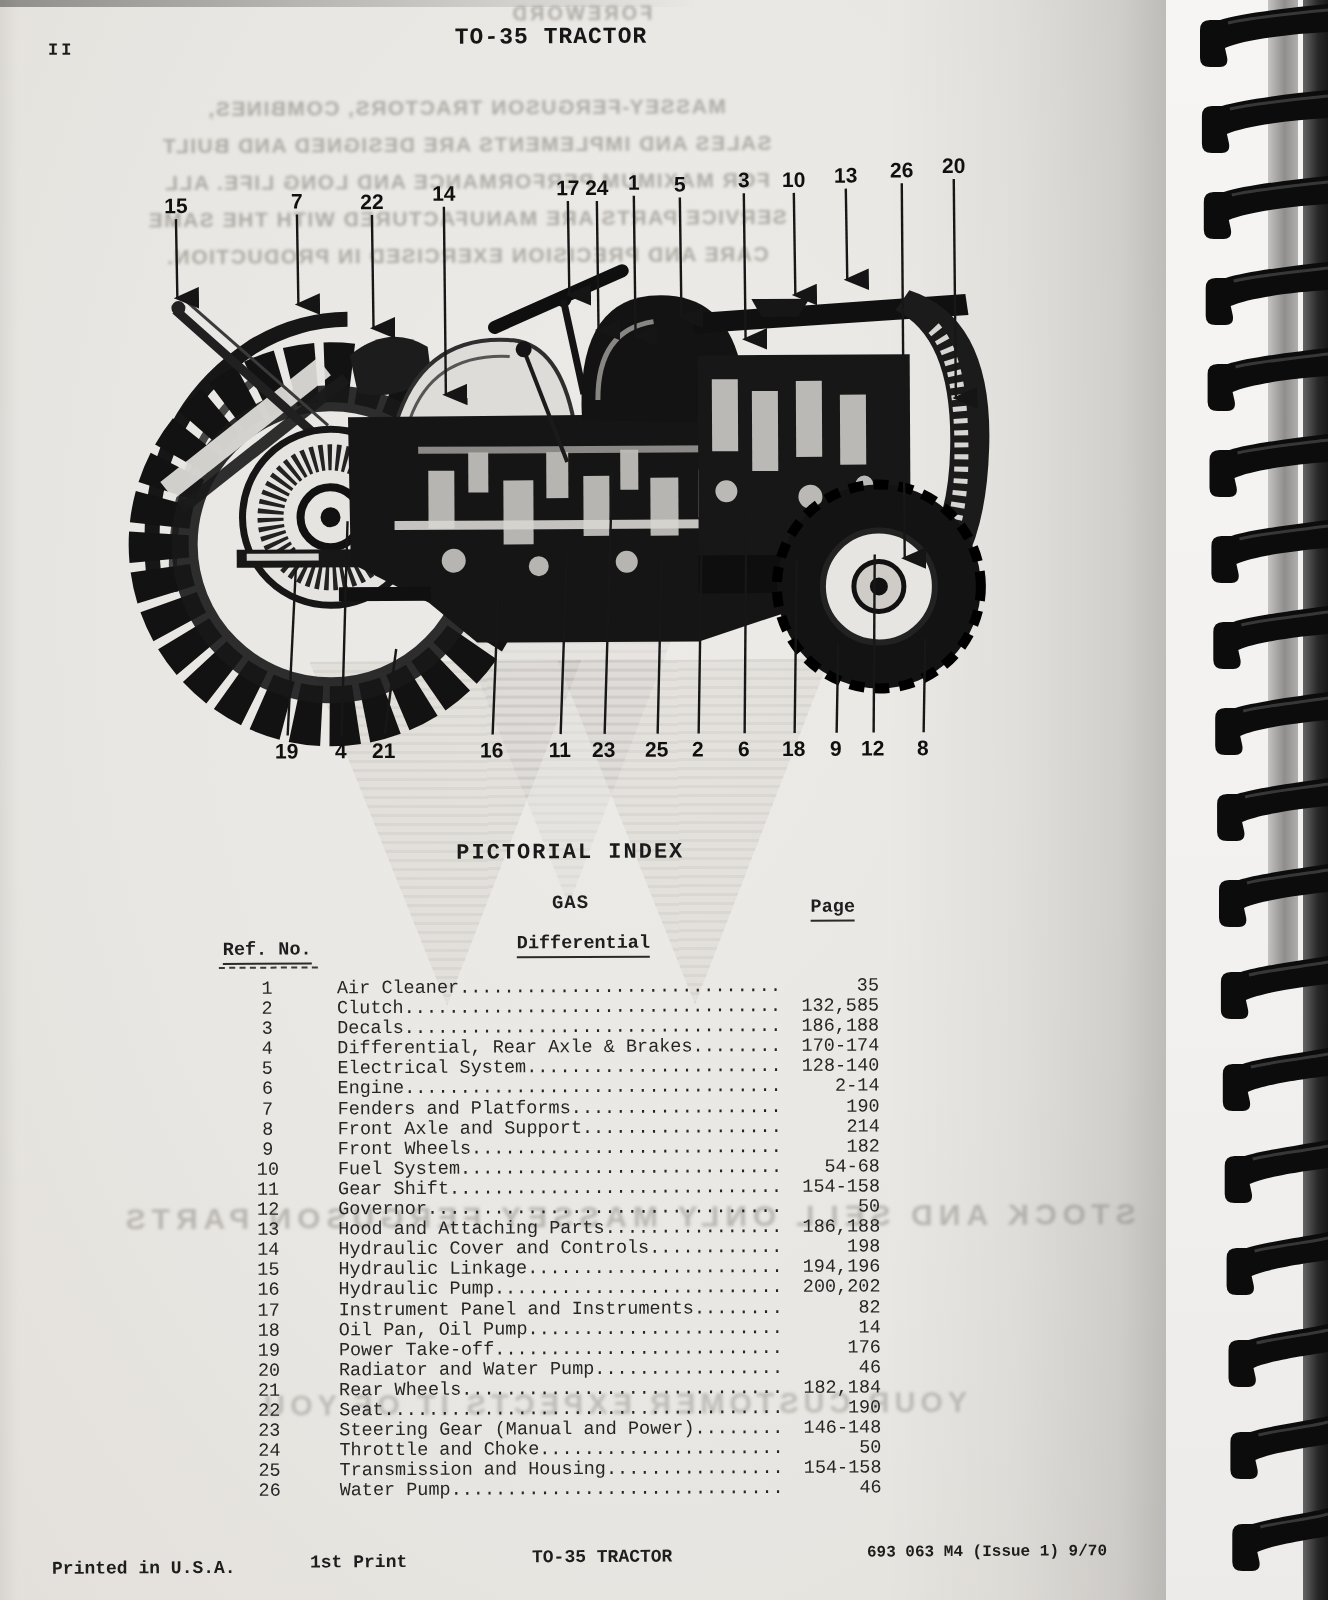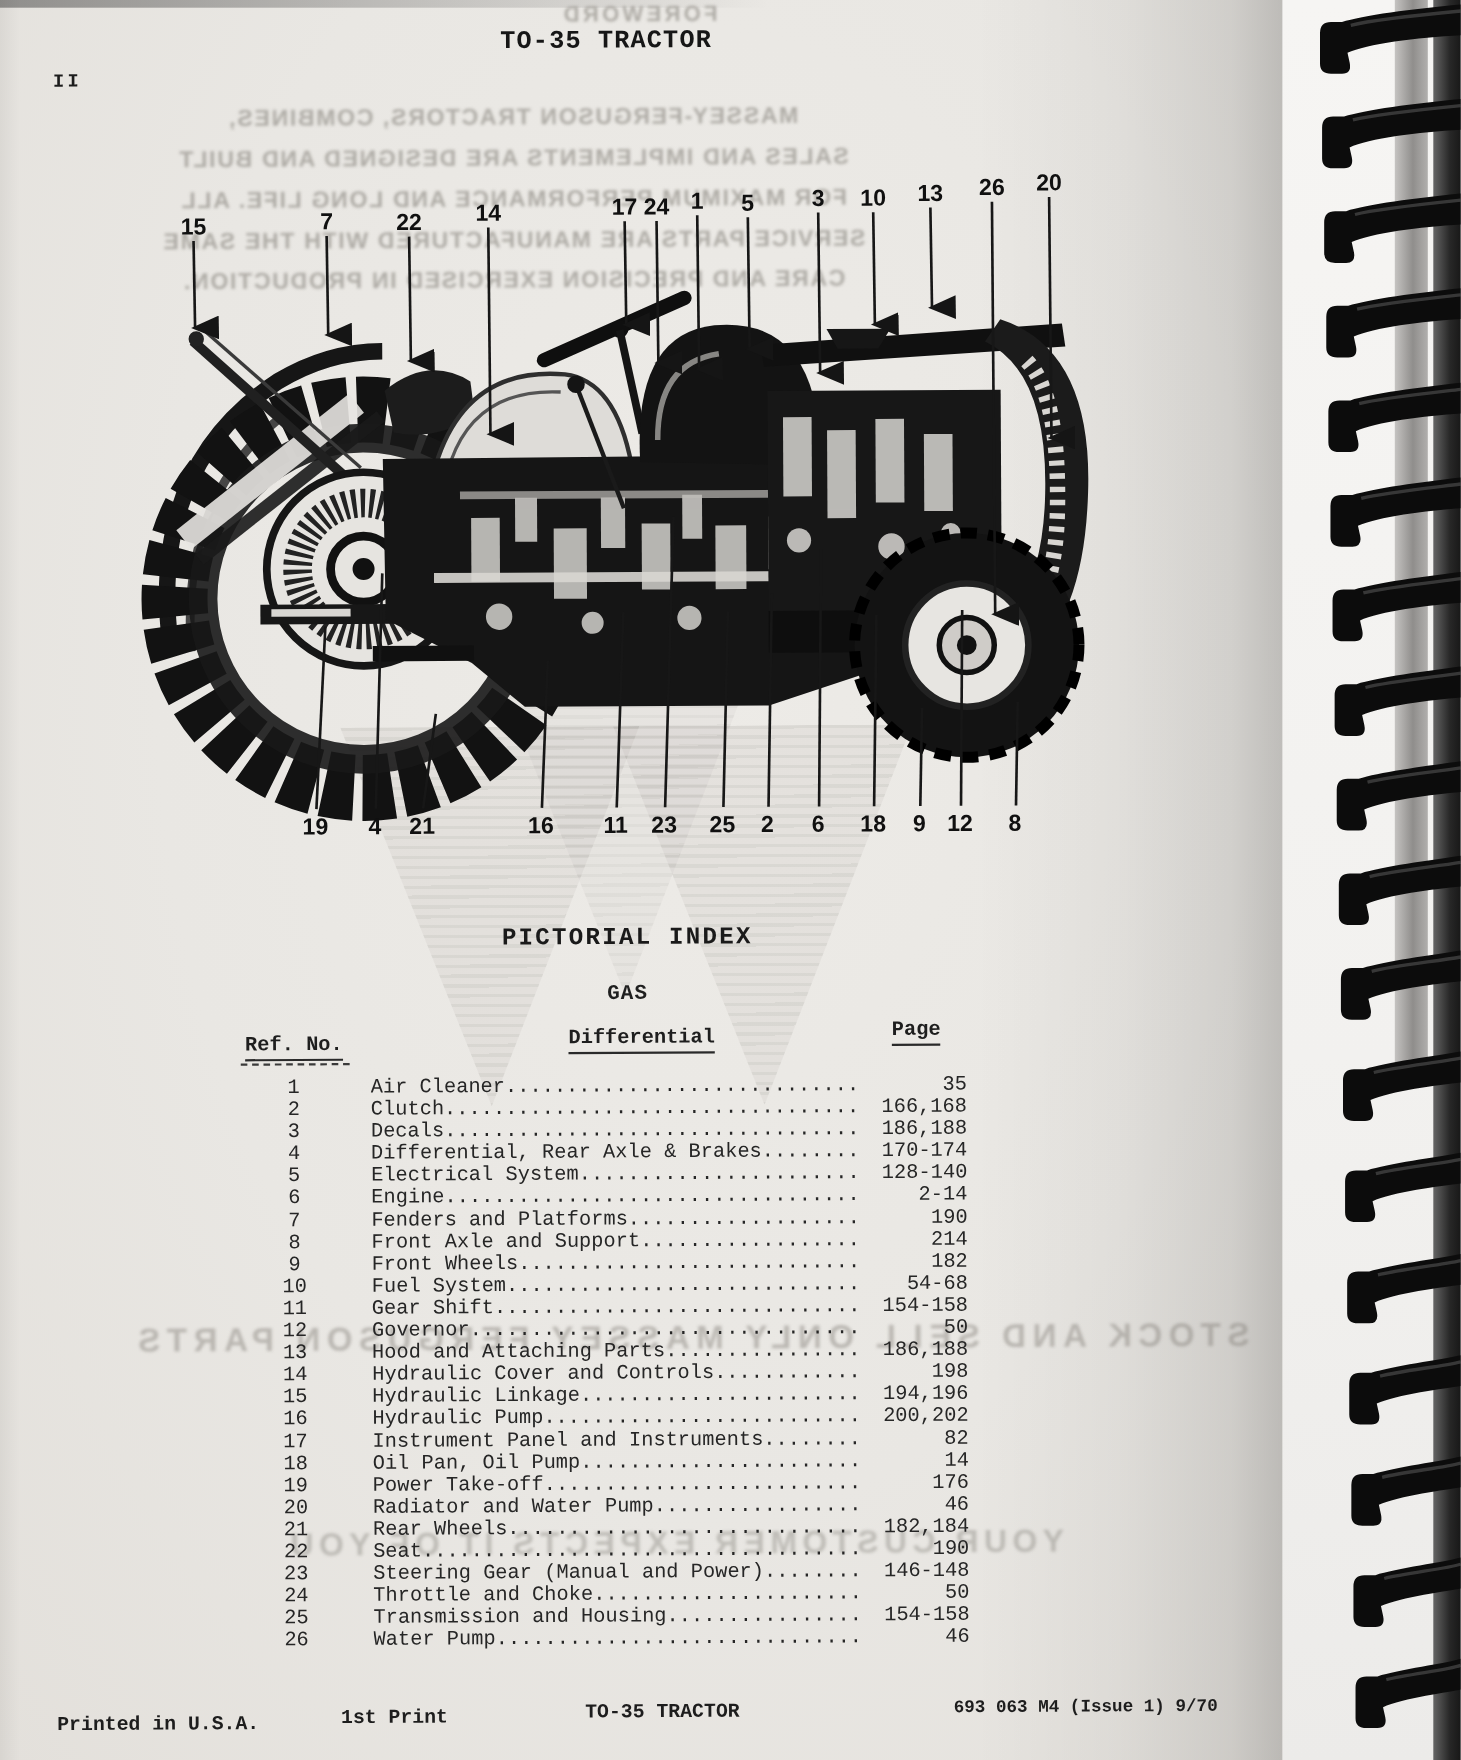--- a/index.html
+++ b/index.html
@@ -31,21 +31,21 @@
     position:absolute;left:1268px;top:0;width:30px;height:980px;
     background:linear-gradient(90deg,#b5b3b1,#6e6c6a 55%,#9a9896);opacity:.75;
   }
   .comb-spine-dark{
     position:absolute;left:1303px;top:0;width:25px;height:1600px;
     background:linear-gradient(90deg,#555 0,#111 60%,#000 100%);opacity:.9;
   }
   #binding-svg{position:absolute;left:1150px;top:0;}
 
   
-  .pgnum{position:absolute;left:52px;top:38px;font-size:17px;font-weight:bold;letter-spacing:3px;color:#1c1c1c;margin-top:25px;}
+  .pgnum{position:absolute;left:52px;top:38px;font-size:17px;font-weight:bold;letter-spacing:3px;color:#1c1c1c;}
   .title{position:absolute;left:0;top:24px;width:1110px;text-align:center;font-size:23px;font-weight:bold;letter-spacing:1px;color:#161616;}
   .sec-title{position:absolute;left:0;top:840px;width:1140px;text-align:center;font-size:22px;font-weight:bold;letter-spacing:2px;color:#1a1a1a;}
   .sub-title{position:absolute;left:0;top:892px;width:1140px;text-align:center;font-size:19px;font-weight:bold;letter-spacing:1px;color:#1f1f1f;}
 
   
   .bleed{position:absolute;transform:scaleX(-1);color:rgba(125,122,115,0.55);
     font-family:"Liberation Sans",sans-serif;font-weight:bold;filter:blur(1.4px);white-space:nowrap;}
   .bleed-head{left:455px;top:2px;width:260px;font-size:20px;text-align:center;letter-spacing:3px;}
   .bleed-para{left:145px;top:88px;width:650px;font-size:21px;line-height:37px;text-align:center;letter-spacing:1.5px;white-space:normal;}
   .bleed-mid{left:88px;top:1200px;width:1075px;font-size:30px;letter-spacing:6px;text-align:center;color:rgba(130,127,120,0.45);}
@@ -64,21 +64,21 @@
   #tractor-svg{position:absolute;left:0;top:0;}
   #callout-svg{position:absolute;left:0;top:0;}
   .co-label{font-family:"Liberation Sans",sans-serif;font-weight:bold;font-size:21px;fill:#101010;}
   .co-line{stroke:#171717;stroke-width:2.4px;}
 
   
   .thead{position:absolute;font-size:18.5px;font-weight:bold;color:#1e1e1e;border-bottom:2px solid #2a2a2a;padding-bottom:2px;}
   .thead.ref{left:222px;top:938px;}
   .thead.ref::after{content:"";position:absolute;left:-4px;right:-6px;bottom:-6px;border-bottom:2px dashed #3a3a3a;}
   .thead.desc{left:516px;top:933px;}
-  .thead.page{left:810px;top:927px;}
+  .thead.page{left:810px;top:898px;}
   #rows{position:absolute;left:196px;top:978px;width:682px;color:#262626;}
   .t-row{display:flex;height:20.1px;font-size:18.5px;line-height:20.1px;}
   .t-ref{width:140px;text-align:center;}
   .t-desc{width:444px;white-space:pre;overflow:hidden;}
   .t-page{flex:1;text-align:right;}
 
   
   .foot{position:absolute;font-size:18px;font-weight:bold;color:#1d1d1d;white-space:nowrap;}
   .f1{left:48px;top:1556px;}
   .f2{left:306px;top:1551px;text-align:center;}
@@ -263,21 +263,21 @@
   <div class="thead page">Page</div>
   <div id="rows">
         <div class="t-row">
           <span class="t-ref">1</span>
           <span class="t-desc">Air Cleaner.............................</span>
           <span class="t-page">35</span>
         </div>
         <div class="t-row">
           <span class="t-ref">2</span>
           <span class="t-desc">Clutch..................................</span>
-          <span class="t-page">166,168</span>
+          <span class="t-page">132,585</span>
         </div>
         <div class="t-row">
           <span class="t-ref">3</span>
           <span class="t-desc">Decals..................................</span>
           <span class="t-page">186,188</span>
         </div>
         <div class="t-row">
           <span class="t-ref">4</span>
           <span class="t-desc">Differential, Rear Axle &amp; Brakes........</span>
           <span class="t-page">170-174</span>

